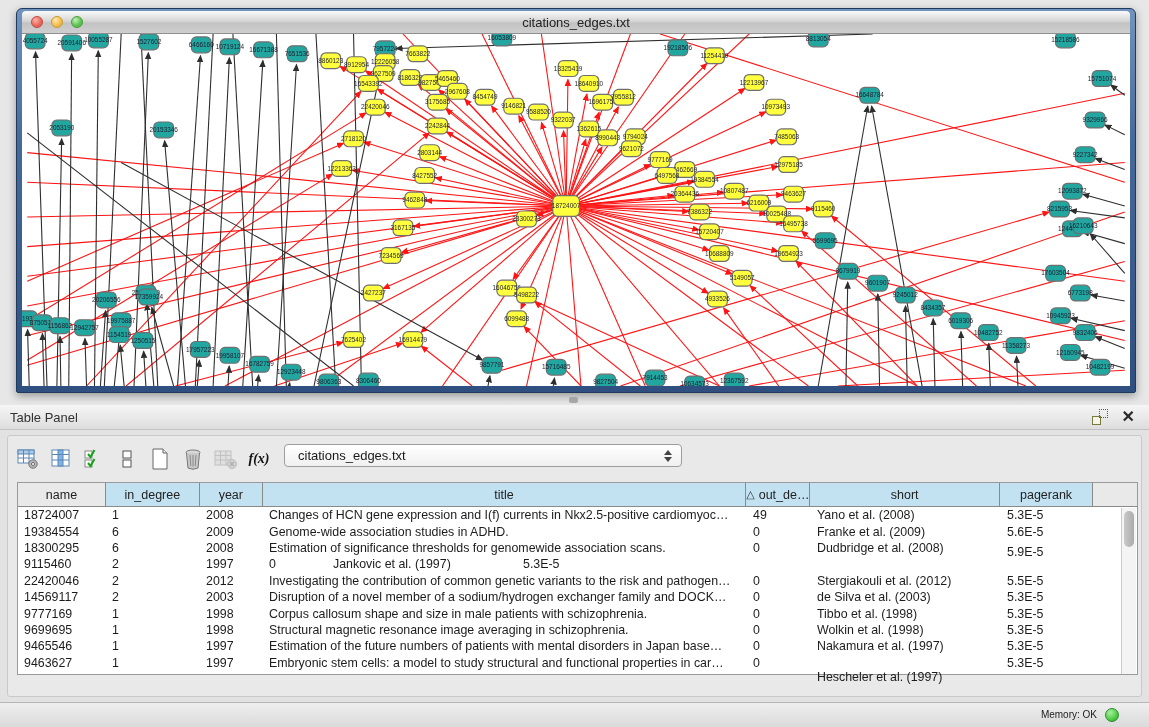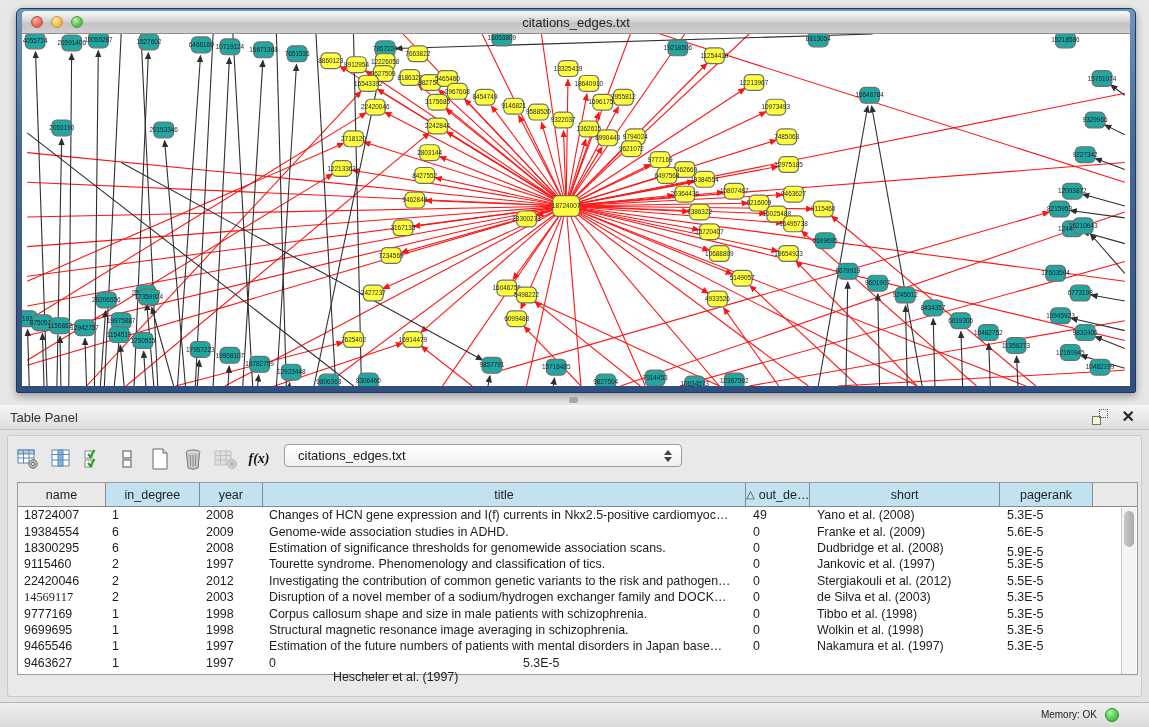--- a/index.html
+++ b/index.html
@@ -934,36 +934,35 @@
             <div class="td" style="width: 63px;">2008</div>
             <div class="td" style="width: 484px;">Estimation of significance thresholds for genomewide association scans.</div>
             <div class="td" style="width: 64px;">0</div>
             <div class="td" style="width: 190px;">Dudbridge et al. (2008)</div>
             <div class="td" style="width: 93px; margin-top: 9px;">5.9E-5</div>
           </div>
           <div class="tr">
             <div class="td" style="width: 88px;">9115460</div>
             <div class="td" style="width: 94px;">2</div>
             <div class="td" style="width: 63px;">1997</div>
-            <div class="td" style="width: 484px;">Tourette syndrome. Phenomenology and classification of tics.</div>
             <div class="td" style="width: 64px;">0</div>
             <div class="td" style="width: 190px;">Jankovic et al. (1997)</div>
             <div class="td" style="width: 93px;">5.3E-5</div>
           </div>
           <div class="tr">
             <div class="td" style="width: 88px;">22420046</div>
             <div class="td" style="width: 94px;">2</div>
             <div class="td" style="width: 63px;">2012</div>
             <div class="td" style="width: 484px;">Investigating the contribution of common genetic variants to the risk and pathogen…</div>
             <div class="td" style="width: 64px;">0</div>
             <div class="td" style="width: 190px;">Stergiakouli et al. (2012)</div>
             <div class="td" style="width: 93px;">5.5E-5</div>
           </div>
           <div class="tr">
-            <div class="td" style="width: 88px; font-family: Liberation Serif, serif;">14569117</div>
+            <div class="td" style="width: 88px;">14569117</div>
             <div class="td" style="width: 94px;">2</div>
             <div class="td" style="width: 63px;">2003</div>
             <div class="td" style="width: 484px;">Disruption of a novel member of a sodium/hydrogen exchanger family and DOCK…</div>
             <div class="td" style="width: 64px;">0</div>
             <div class="td" style="width: 190px;">de Silva et al. (2003)</div>
             <div class="td" style="width: 93px;">5.3E-5</div>
           </div>
           <div class="tr">
             <div class="td" style="width: 88px;">9777169</div>
             <div class="td" style="width: 94px;">1</div>
@@ -988,20 +987,21 @@
             <div class="td" style="width: 63px;">1997</div>
             <div class="td" style="width: 484px;">Estimation of the future numbers of patients with mental disorders in Japan base…</div>
             <div class="td" style="width: 64px;">0</div>
             <div class="td" style="width: 190px;">Nakamura et al. (1997)</div>
             <div class="td" style="width: 93px;">5.3E-5</div>
           </div>
           <div class="tr">
             <div class="td" style="width: 88px;">9463627</div>
             <div class="td" style="width: 94px;">1</div>
             <div class="td" style="width: 63px;">1997</div>
+            <div class="td" style="width: 484px;">Embryonic stem cells: a model to study structural and functional properties in car…</div>
             <div class="td" style="width: 64px;">0</div>
             <div class="td" style="width: 190px; margin-top: 28px;">Hescheler et al. (1997)</div>
             <div class="td" style="width: 93px;">5.3E-5</div>
           </div>
         </div>
       <div class="vscroll">
           <div class="vthumb"></div>
         </div>
     </div>
 

